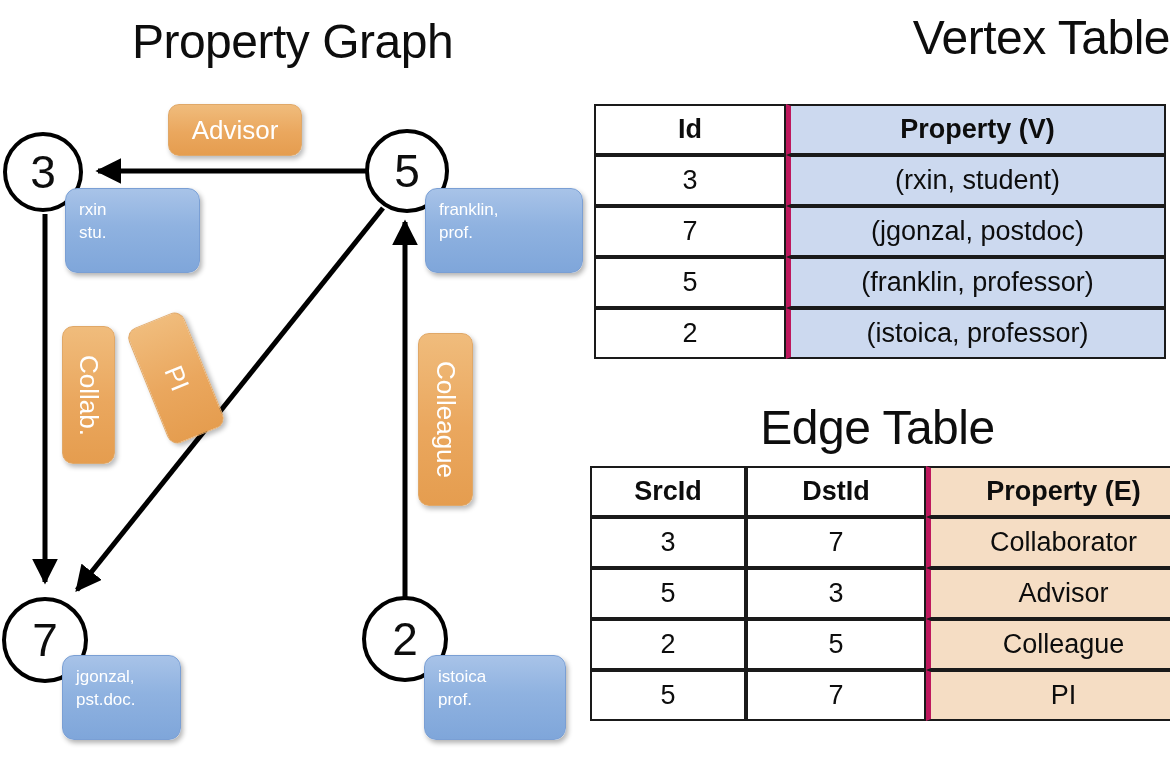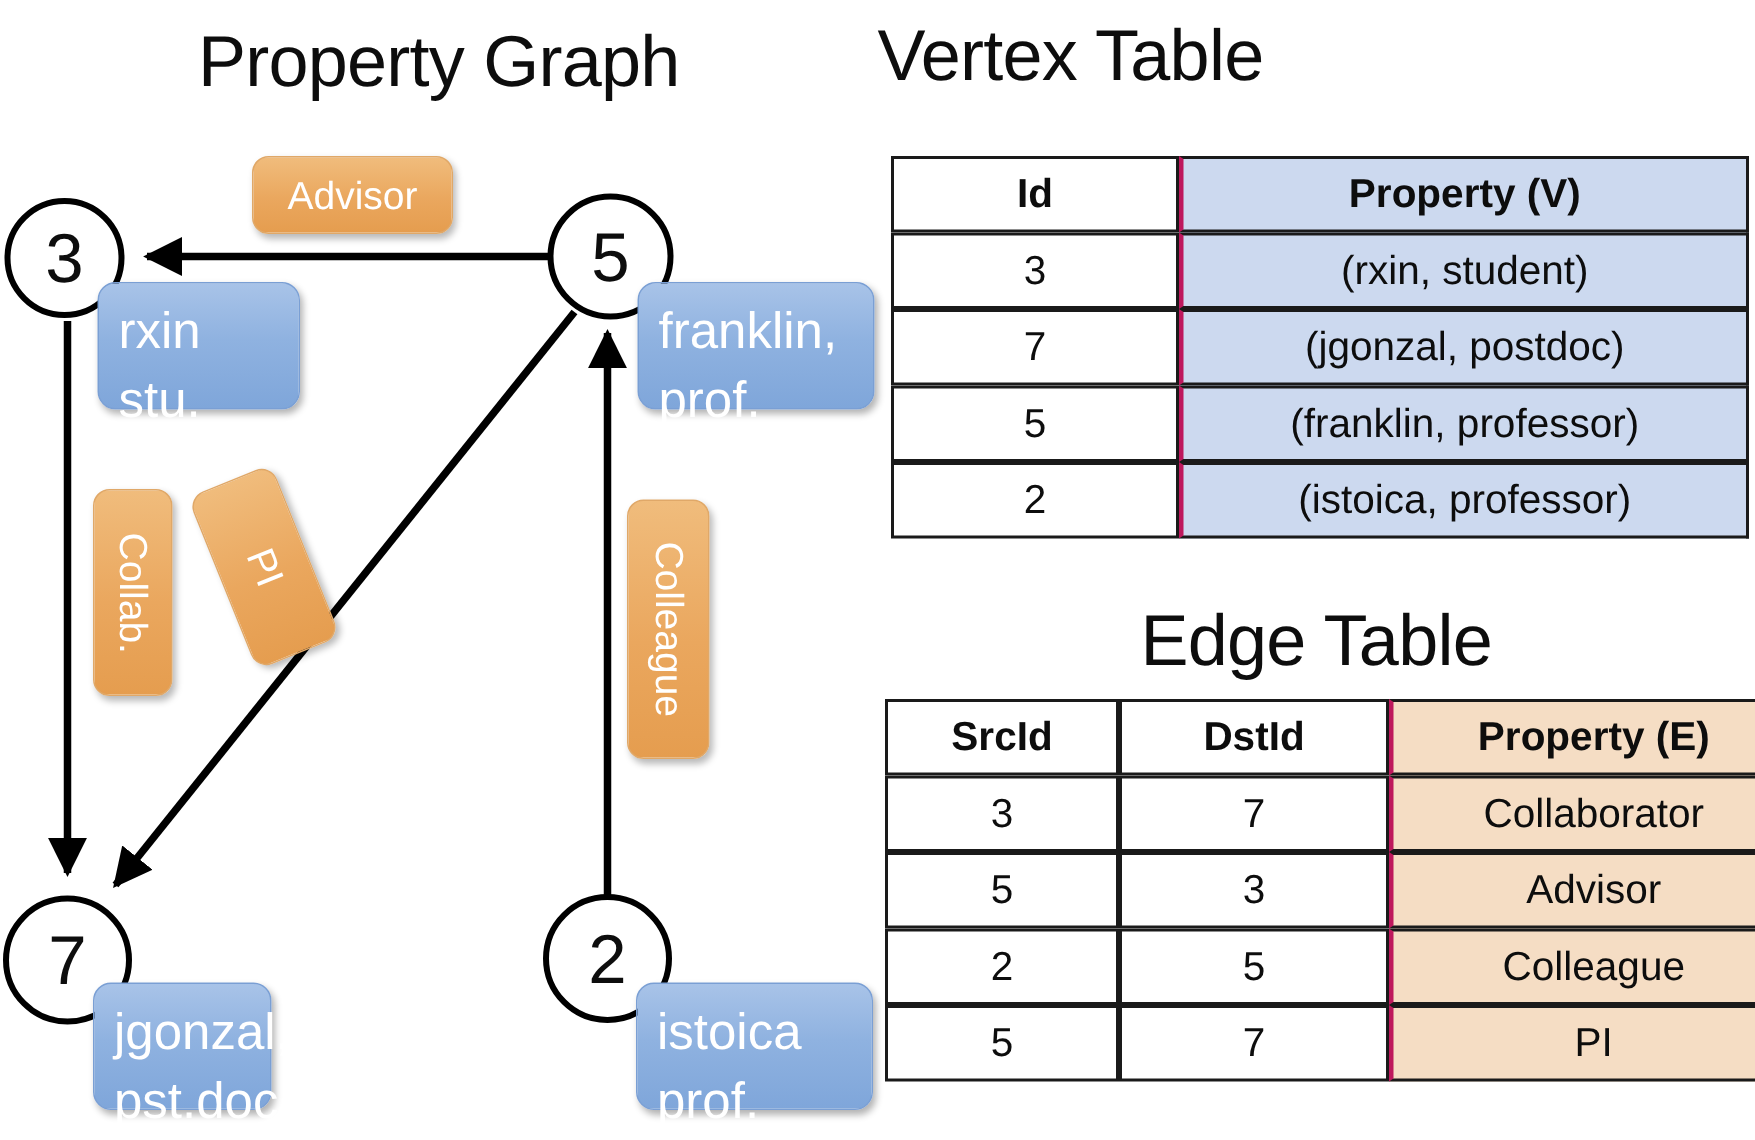--- a/index.html
+++ b/index.html
@@ -21,21 +21,21 @@
     position: absolute;
     font-family: "Liberation Sans", sans-serif;
     font-weight: 300;
     font-size: 48px;
     line-height: 1;
     color: #0d0d0d;
     white-space: nowrap;
     letter-spacing: -0.5px;
   }
   #title-property-graph { left: 0; top: 18px; width: 585px; text-align: center; }
-  #title-vertex-table   { left: 585px; top: 14px; width: 585px; text-align: left; }
+  #title-vertex-table   { left: 585px; top: 14px; width: 585px; text-align: right; }
   #title-edge-table     { left: 585px; top: 404px; width: 585px; text-align: center; }
 
   
   #graph-panel {
     position: absolute;
     left: 0; top: 0;
     width: 585px; height: 760px;
   }
   #graph-svg { position: absolute; left: 0; top: 0; }
 
@@ -59,21 +59,21 @@
   
   .prop-box {
     position: absolute;
     border-radius: 12px;
     background: linear-gradient(to bottom, #a8c3e8 0%, #8fb2e0 45%, #7fa6da 100%);
     border: 1px solid #7a9fd4;
     box-shadow: 2px 3px 5px rgba(0,0,0,0.30);
     color: #ffffff;
     font-family: "Liberation Sans", sans-serif;
     font-weight: 300;
-    font-size: 34px;
+    font-size: 17px;
     line-height: 1.35;
     padding: 10px 0 0 13px;
     box-sizing: border-box;
     z-index: 4;
   }
   .prop-box span { display: block; }
 
   
   .edge-label {
     position: absolute;
@@ -114,21 +114,21 @@
   }
   .tbl td, .tbl th {
     border: 2px solid #1a1a1a;
     text-align: center;
     padding: 0;
     height: 47px;
     font-weight: 300;
     background: #ffffff;
   }
   .tbl th { font-weight: 700; font-size: 27px; }
-  .tbl td.prop, .tbl th.prop { border-left: 3px solid #be185d; }
+  .tbl td.prop, .tbl th.prop { border-left: 5px solid #be185d; }
   .tbl .v-prop { background: #ccd9ef; }
   .tbl .e-prop { background: #f5ddc4; }
 </style>
 </head>
 <body>
 
 <div class="title" id="title-property-graph">Property Graph</div>
 <div class="title" id="title-vertex-table">Vertex Table</div>
 <div class="title" id="title-edge-table">Edge Table</div>
 
@@ -168,21 +168,21 @@
     <span>stu.</span>
   </div>
   <div class="prop-box" style="left:425px; top:188px; width:158px; height:85px;">
     <span>franklin,</span>
     <span>prof.</span>
   </div>
   <div class="prop-box" style="left:62px; top:655px; width:119px; height:85px;">
     <span>jgonzal,</span>
     <span>pst.doc.</span>
   </div>
-  <div class="prop-box" style="left:424px; top:655px; width:158px; height:85px;">
+  <div class="prop-box" style="left:424px; top:655px; width:142px; height:85px;">
     <span>istoica</span>
     <span>prof.</span>
   </div>
 
   <div class="edge-label" style="left:168px; top:104px; width:134px; height:52px;">
     <span>Advisor</span>
   </div>
 
   <div class="edge-label vert" style="left:62px; top:326px; width:53px; height:138px;">
     <span>Collab.</span>

